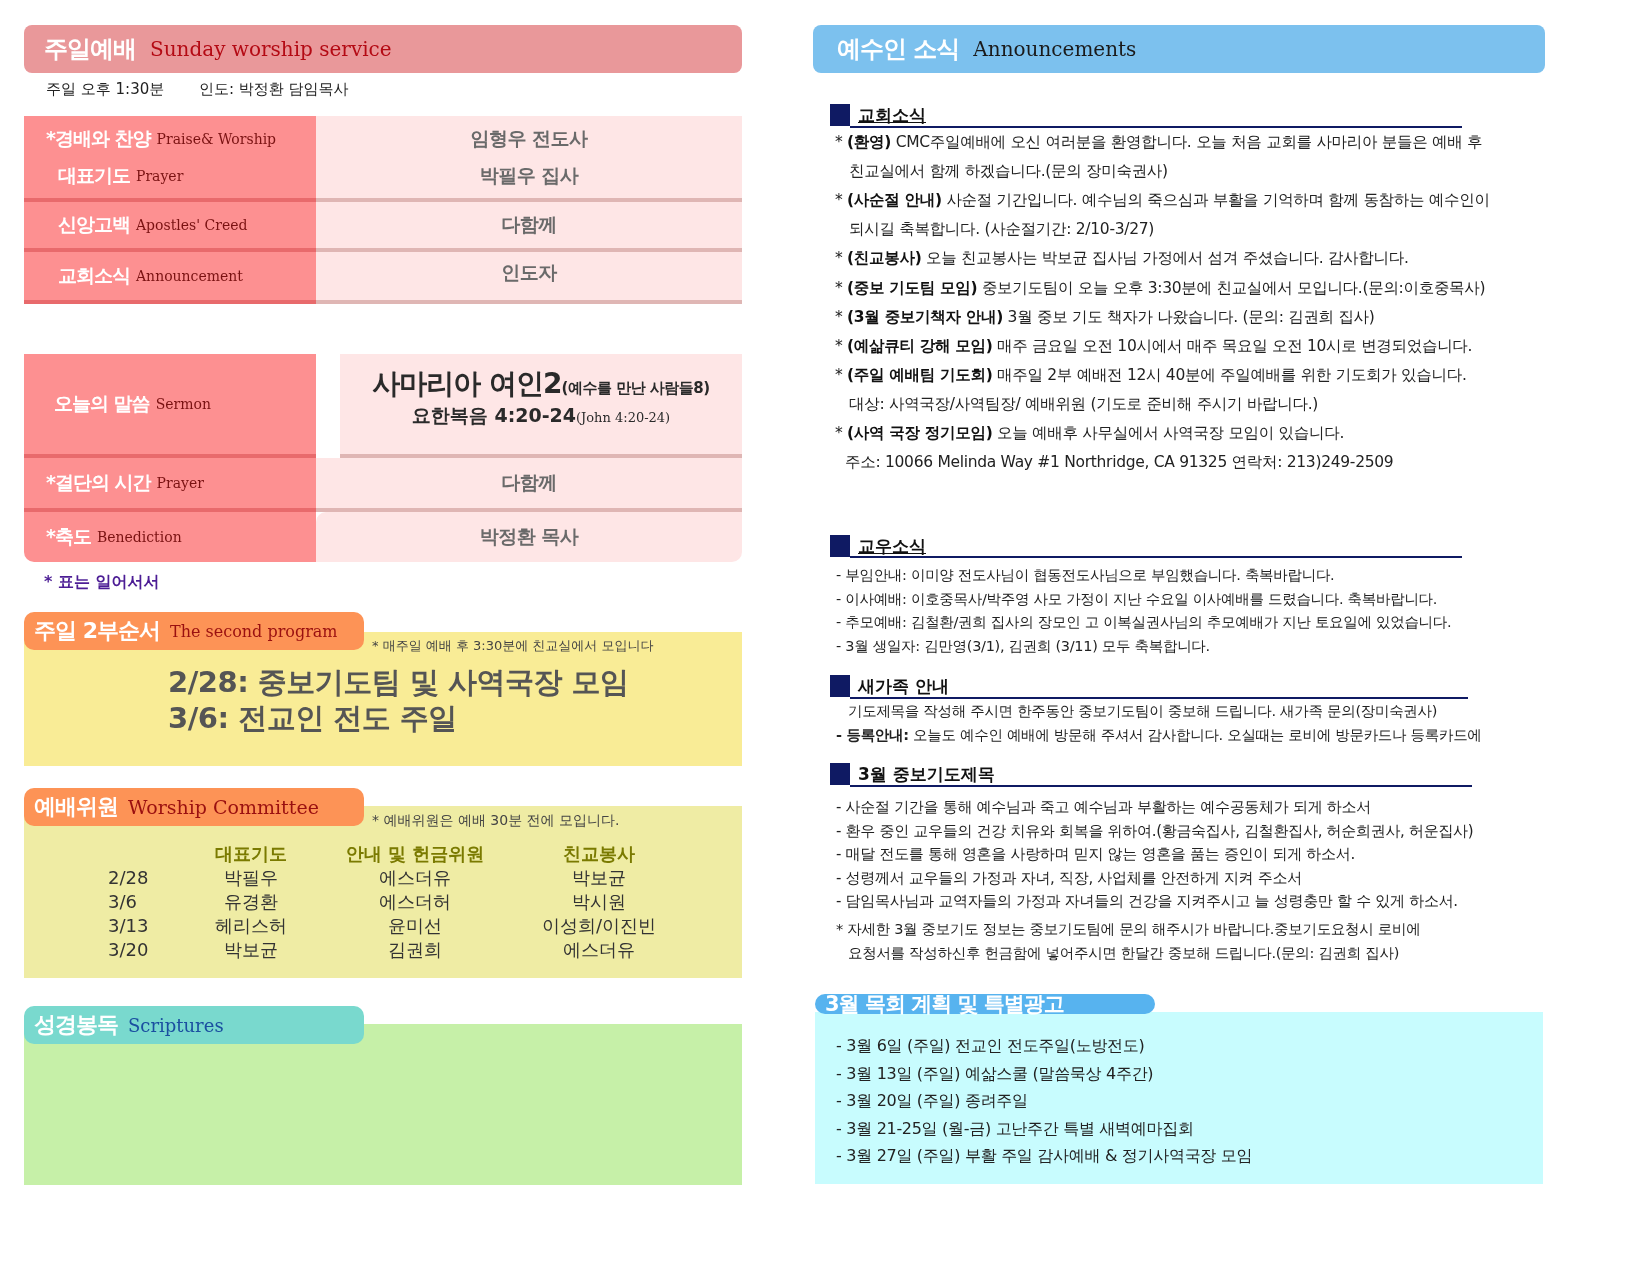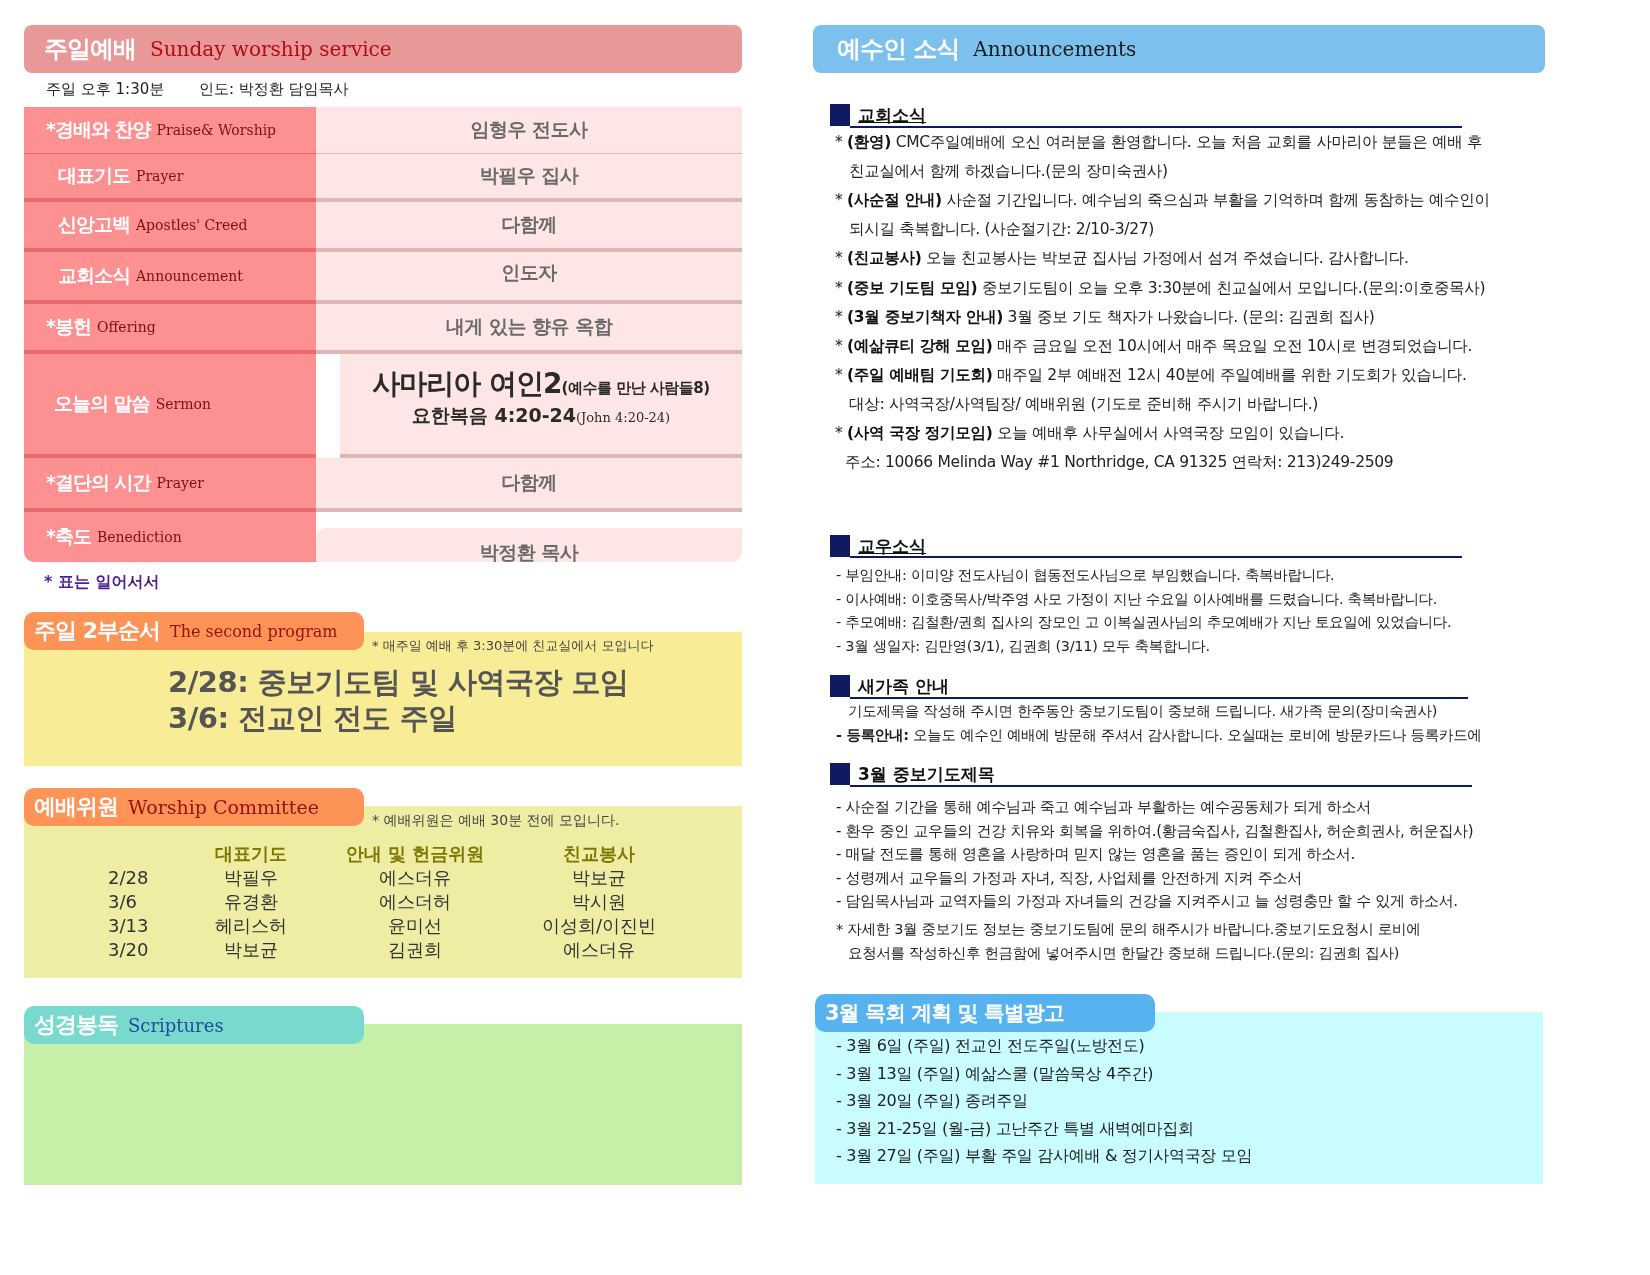--- a/index.html
+++ b/index.html
@@ -32,21 +32,21 @@
     width: 292px; height: 100%; background: #fd9091;
     display: flex; align-items: center; padding-left: 22px;
     border-bottom: 4px solid #e86a6c;
   }
   .order-right {
     flex: 1; height: 100%; background: #fee6e6;
     display: flex; flex-direction: column; align-items: center; justify-content: center;
     border-bottom: 4px solid #dfb6b4;
   }
   .order-row.last .order-left, .order-row.last .order-right { border-bottom: none; }
-  .order-row.last .order-right { border-radius: 10px 0 0 0; margin-top: 16px; }
+  .order-row.last .order-right { border-radius: 10px 0 0 0; }
   .ol-ko { color: #fff; font-weight: bold; font-size: 19px; letter-spacing: -1px; white-space: nowrap; }
   .ol-en { color: #7a1212; font-family: "DejaVu Serif", "Liberation Serif", serif; font-size: 14px; margin-left: 6px; white-space: nowrap; }
   .or-text { color: #6a6a6a; font-weight: bold; font-size: 19px; letter-spacing: -0.5px; }
   .sermon-title { color: #2a2a2a; font-weight: bold; font-size: 28px; letter-spacing: -1px; white-space: nowrap; }
   .sermon-title small { font-size: 15px; letter-spacing: -0.5px; }
   .sermon-ref { color: #2a2a2a; font-weight: bold; font-size: 19px; white-space: nowrap; }
   .sermon-ref small { font-family: "DejaVu Serif", "Liberation Serif", serif; font-size: 13px; font-weight: normal; }
 
   .stand-note { left: 44px; top: 572px; font-size: 16px; font-weight: bold; color: #4c1d95; }
 
@@ -108,21 +108,21 @@
   <span class="hdr-ko">주일예배</span>
   <span class="hdr-en">Sunday worship service</span>
 </div>
 
 <div class="abs svc-info">
   <span>주일 오후 1:30분</span>
   <span>인도: 박정환 담임목사</span>
 </div>
 
 <div class="abs order-table">
-  <div class="order-row" style="top:3px;height:50px;">
+  <div class="order-row" style="top:12px;height:50px;">
     <div class="order-left">
         <span class="ol-ko">*경배와 찬양</span>
         <span class="ol-en">Praise&amp; Worship</span>
       </div>
     <div class="order-right">
         <span class="or-text">임형우 전도사</span>
       </div>
   </div>
   <div class="order-row" style="top:50px;height:48px;">
     <div class="order-left" style="padding-left:34px;">
@@ -142,29 +142,20 @@
         <span class="or-text">다함께</span>
       </div>
   </div>
   <div class="order-row" style="top:148px;height:52px;">
     <div class="order-left" style="padding-left:34px;">
         <span class="ol-ko">교회소식</span>
         <span class="ol-en">Announcement</span>
       </div>
     <div class="order-right" style="justify-content:flex-start;padding-top:8px;">
         <span class="or-text">인도자</span>
-      </div>
-  </div>
-  <div class="order-row" style="top:200px;height:50px;">
-    <div class="order-left">
-        <span class="ol-ko">*봉헌</span>
-        <span class="ol-en">Offering</span>
-      </div>
-    <div class="order-right">
-        <span class="or-text">내게 있는 향유 옥합</span>
       </div>
   </div>
   <div class="order-row" style="top:250px;height:104px;gap:24px;">
     <div class="order-left" style="padding-left:30px;">
         <span class="ol-ko">오늘의 말씀</span>
         <span class="ol-en">Sermon</span>
       </div>
     <div class="order-right" style="padding-bottom:14px;">
       <div class="sermon-title"><span>사마리아 여인2</span><small>(예수를 만난 사람들8)</small></div>
       <div class="sermon-ref"><span>요한복음 4:20-24</span><small>(John 4:20-24)</small></div>
@@ -300,21 +291,21 @@
   <div class="small-line" style="height:23.5px;font-size:15px;">- 사순절 기간을 통해 예수님과 죽고 예수님과 부활하는 예수공동체가 되게 하소서</div>
   <div class="small-line" style="height:23.5px;font-size:15px;">- 환우 중인 교우들의 건강 치유와 회복을 위하여.(황금숙집사, 김철환집사, 허순희권사, 허운집사)</div>
   <div class="small-line" style="height:23.5px;font-size:15px;">- 매달 전도를 통해 영혼을 사랑하며 믿지 않는 영혼을 품는 증인이 되게 하소서.</div>
   <div class="small-line" style="height:23.5px;font-size:15px;">- 성령께서 교우들의 가정과 자녀, 직장, 사업체를 안전하게 지켜 주소서</div>
   <div class="small-line" style="height:28px;font-size:15px;">- 담임목사님과 교역자들의 가정과 자녀들의 건강을 지켜주시고 늘 성령충만 할 수 있게 하소서.</div>
   <div class="small-line" style="height:24px;">* 자세한 3월 중보기도 정보는 중보기도팀에 문의 해주시가 바랍니다.중보기도요청시 로비에</div>
   <div class="small-line" style="height:24px;padding-left:12px;">요청서를 작성하신후 헌금함에 넣어주시면 한달간 중보해 드립니다.(문의: 김권희 집사)</div>
 </div>
 
 <div class="abs box-cyan" style="left:815px;top:1012px;width:728px;height:172px;"></div>
-<div class="abs tab tab-blue" style="left:815px;top:994px;width:340px;height:38px;">
+<div class="abs tab tab-blue" style="left:815px;top:994px;width:340px;height:20px;">
   <span class="hdr-ko" style="font-size:21px;">3월 목회 계획 및 특별광고</span>
 </div>
 <div class="abs" style="left:836px;top:1036px;">
   <div class="ann-line" style="height:27.5px;font-size:16px;">- 3월 6일 (주일) 전교인 전도주일(노방전도)</div>
   <div class="ann-line" style="height:27.5px;font-size:16px;">- 3월 13일 (주일) 예삶스쿨 (말씀묵상 4주간)</div>
   <div class="ann-line" style="height:27.5px;font-size:16px;">- 3월 20일 (주일) 종려주일</div>
   <div class="ann-line" style="height:27.5px;font-size:16px;">- 3월 21-25일 (월-금) 고난주간 특별 새벽예마집회</div>
   <div class="ann-line" style="height:27.5px;font-size:16px;">- 3월 27일 (주일) 부활 주일 감사예배 &amp; 정기사역국장 모임</div>
 </div>
 

